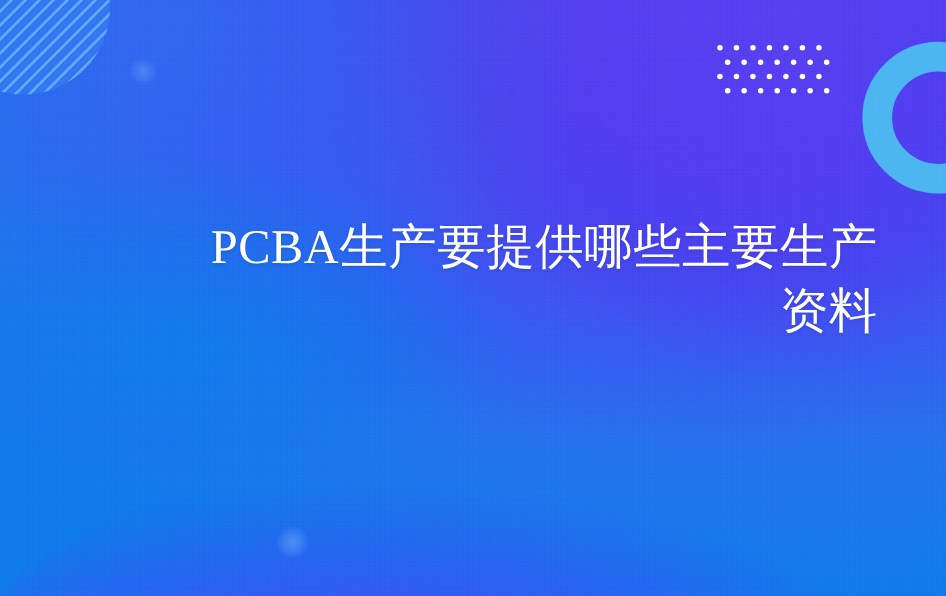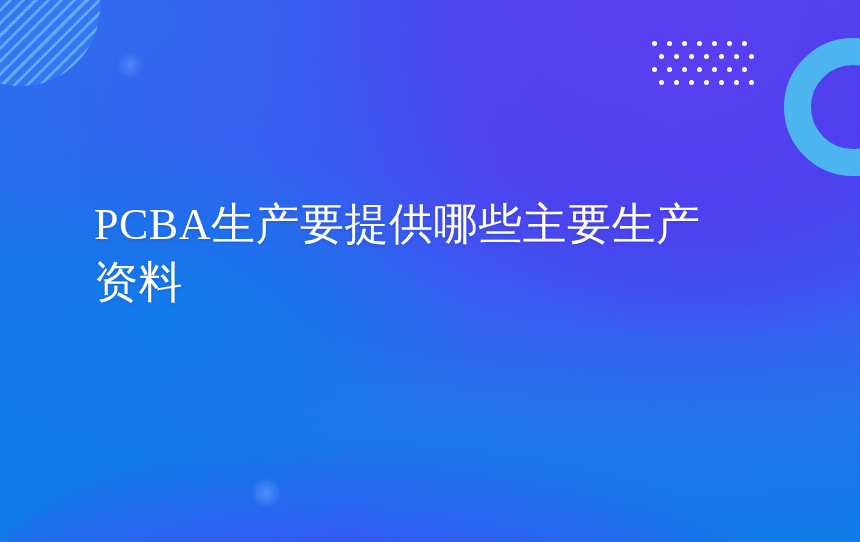--- a/index.html
+++ b/index.html
@@ -137,24 +137,24 @@
     width: 5px;
     height: 5px;
     border-radius: 50%;
     background: #ffffff;
   }
 
   
   .title-wrap {
     position: absolute;
     left: 0;
-    right: 4px;
+    right: 16px;
     top: 196px;
     padding: 0 46px;
-    text-align: left;
+    text-align: right;
     margin-left: 48px;
   }
   .title {
     margin: 0;
     color: #ffffff;
     font-size: 44px;
     line-height: 58px;
     font-weight: 400;
     letter-spacing: 0.5px;
     font-family: "Liberation Serif", "DejaVu Serif", serif;

